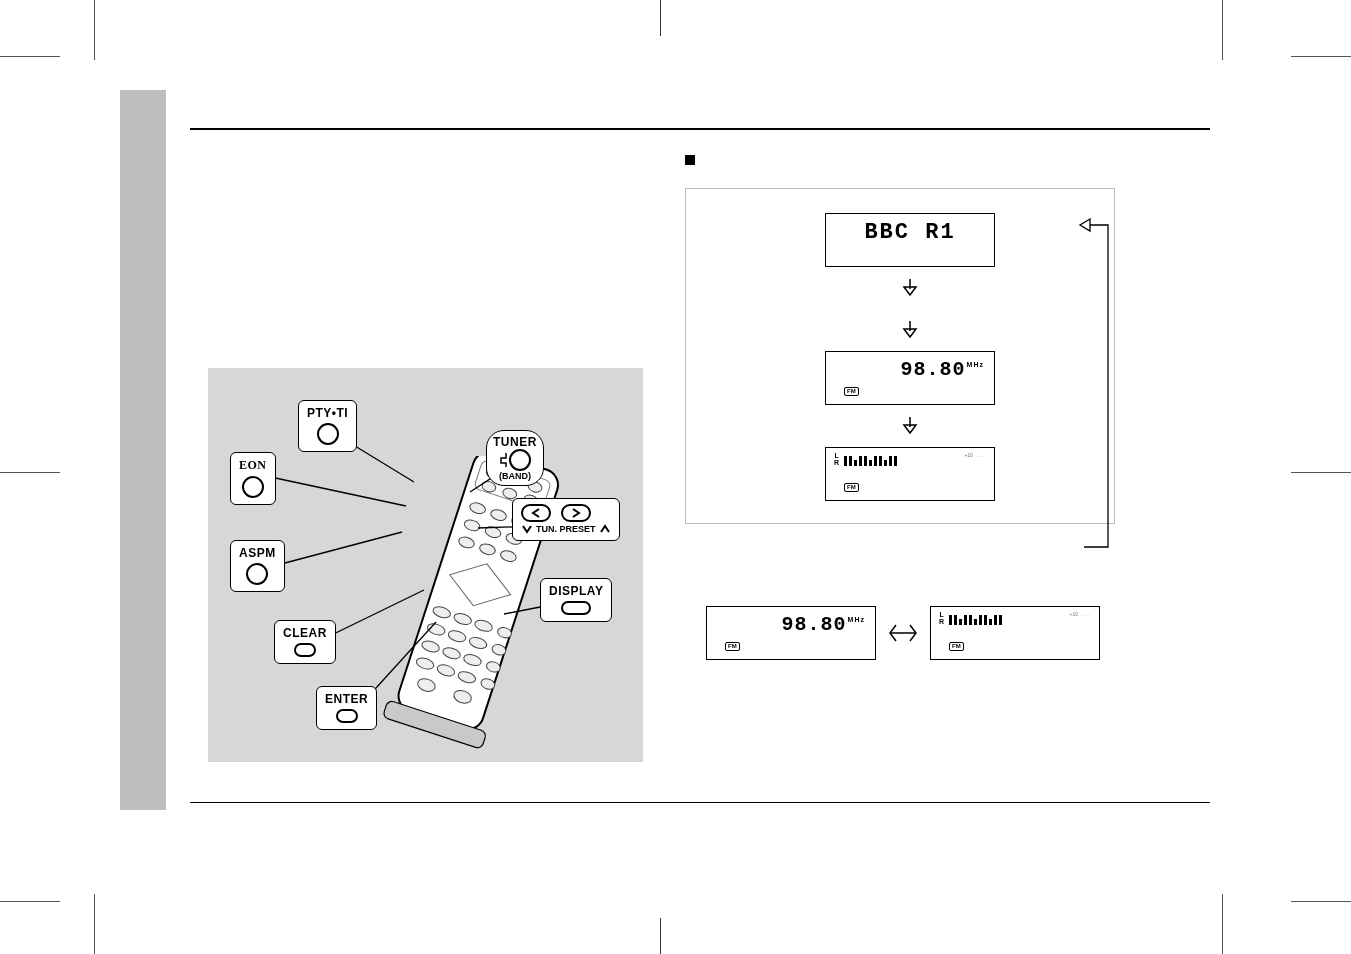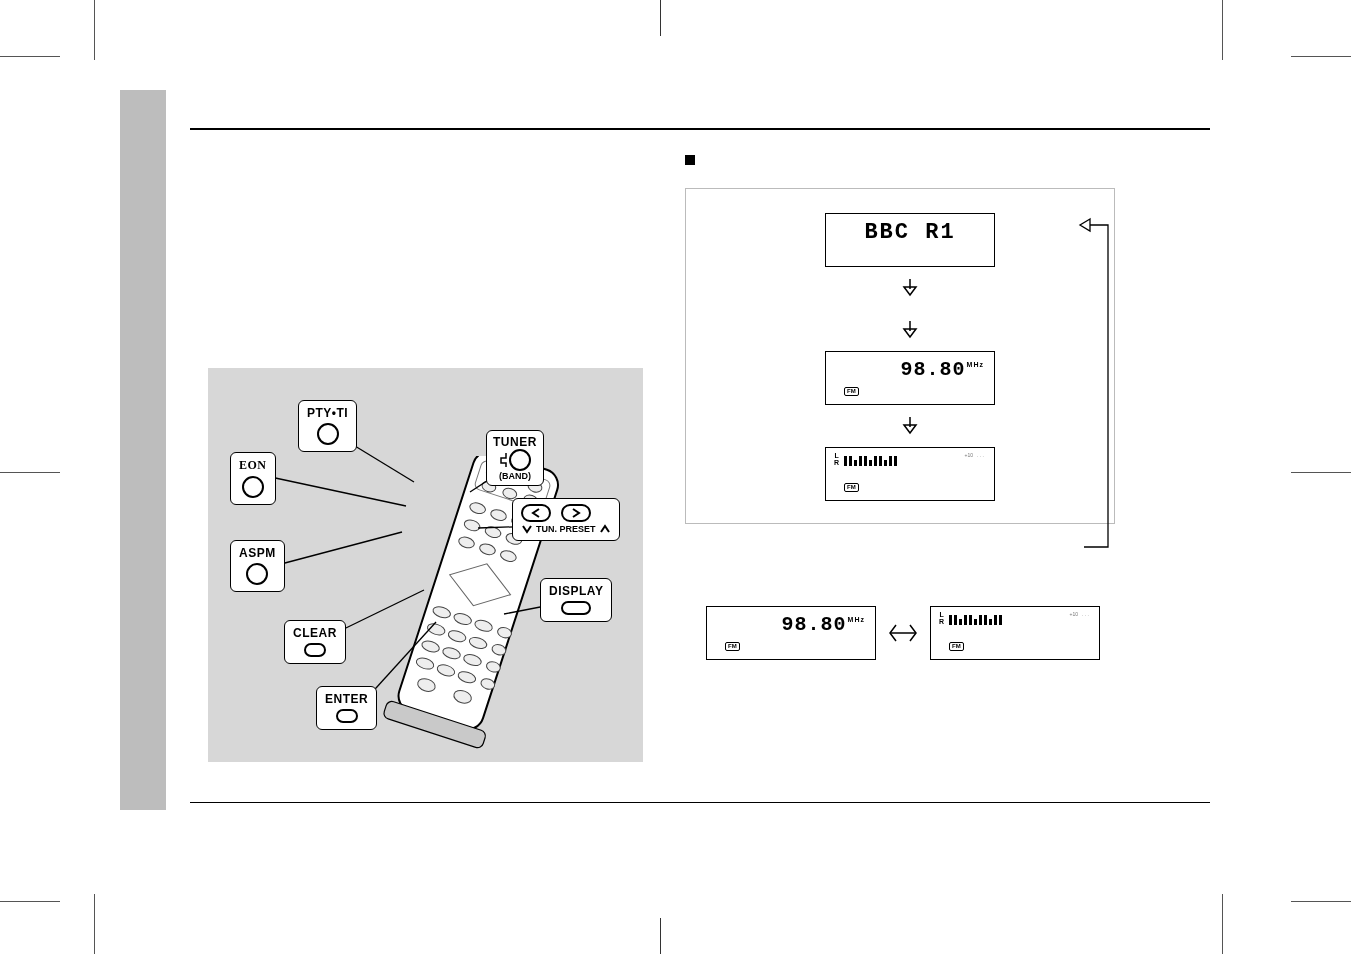--- a/index.html
+++ b/index.html
@@ -355,31 +355,31 @@
     <div class="callout" style="left:22px;top:84px;font-family:Liberation Serif, serif;">
       <div class="lbl">EON</div>
       <div class="btn-circle"></div>
     </div>
 
     <div class="callout" style="left:22px;top:172px;">
       <div class="lbl">ASPM</div>
       <div class="btn-circle"></div>
     </div>
 
-    <div class="callout" style="left:76px;top:252px;text-align:center;">
+    <div class="callout" style="left:66px;top:252px;text-align:center;">
       <div class="lbl">CLEAR</div>
       <div class="btn-round-sm"></div>
     </div>
 
     <div class="callout" style="left:108px;top:318px;">
       <div class="lbl">ENTER</div>
       <div class="btn-round-sm"></div>
     </div>
 
-    <div class="callout" style="left:278px;top:62px;padding:4px 6px 4px 6px;">
+    <div class="callout" style="left:278px;top:62px;padding:4px 6px 4px 6px;border-radius:18px;">
       <div class="lbl">TUNER</div>
       <div style="display:flex;align-items:center;justify-content:center;gap:1px">
         <svg width="10" height="18">
             <path d="M8 2 v5 h-5 v5 h5 v4" stroke="#000" fill="none" stroke-width="1.5"></path>
           </svg>
         <div class="btn-circle" style="margin:0"></div>
       </div>
       <div style="font-size:9px;font-weight:bold">(BAND)</div>
     </div>
 

